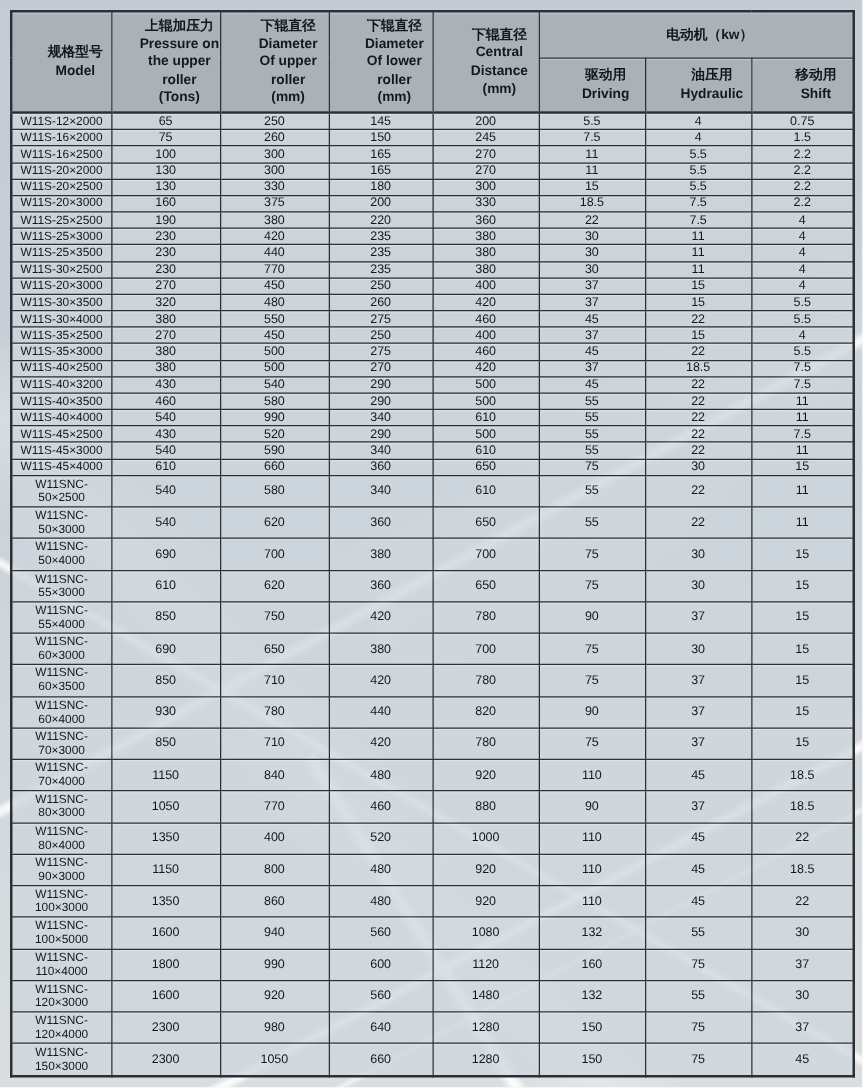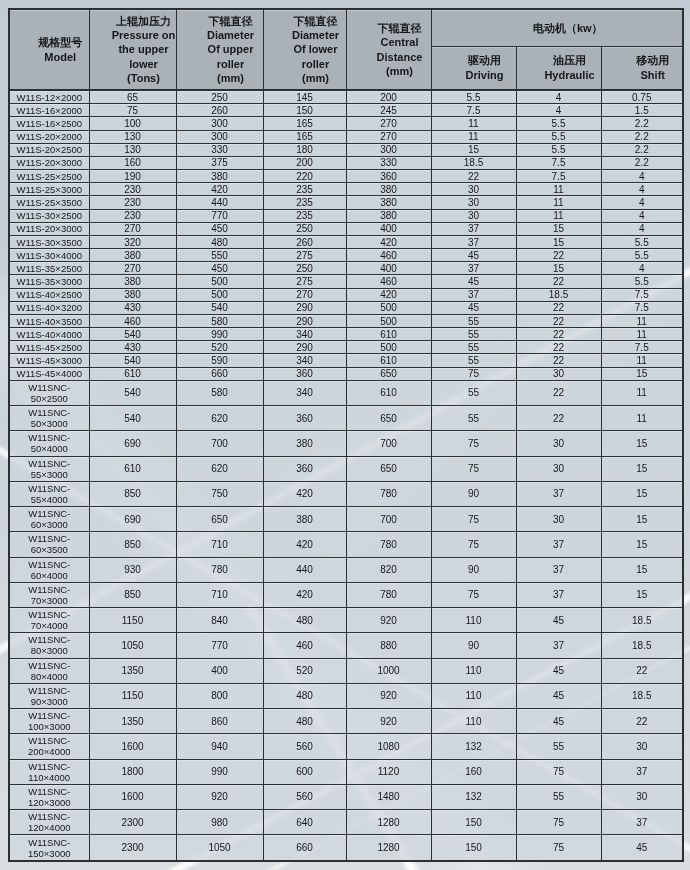--- a/index.html
+++ b/index.html
@@ -79,21 +79,21 @@
     </colgroup>
     <thead>
       <tr class="h1">
         <th rowspan="2" class="hb">
           <span class="th-line">规格型号</span>
           <span class="th-line">Model</span>
         </th>
         <th rowspan="2" class="hb">
           <span class="th-line">上辊加压力</span>
           <span class="th-line">Pressure on</span>
-          <span class="th-line">the upper lower</span>
+          <span class="th-line">the upper roller</span>
           <span class="th-line">(Tons)</span>
         </th>
         <th rowspan="2" class="hb">
           <span class="th-line">下辊直径</span>
           <span class="th-line">Diameter</span>
           <span class="th-line">Of upper roller</span>
           <span class="th-line">(mm)</span>
         </th>
         <th rowspan="2" class="hb">
           <span class="th-line">下辊直径</span>
@@ -479,21 +479,21 @@
           <td class="model">W11SNC-100×3000</td>
           <td>1350</td>
           <td>860</td>
           <td>480</td>
           <td>920</td>
           <td>110</td>
           <td>45</td>
           <td>22</td>
         </tr>
         <tr>
-          <td class="model">W11SNC-200×4000</td>
+          <td class="model">W11SNC-100×5000</td>
           <td>1600</td>
           <td>940</td>
           <td>560</td>
           <td>1080</td>
           <td>132</td>
           <td>55</td>
           <td>30</td>
         </tr>
         <tr>
           <td class="model">W11SNC-110×4000</td>

